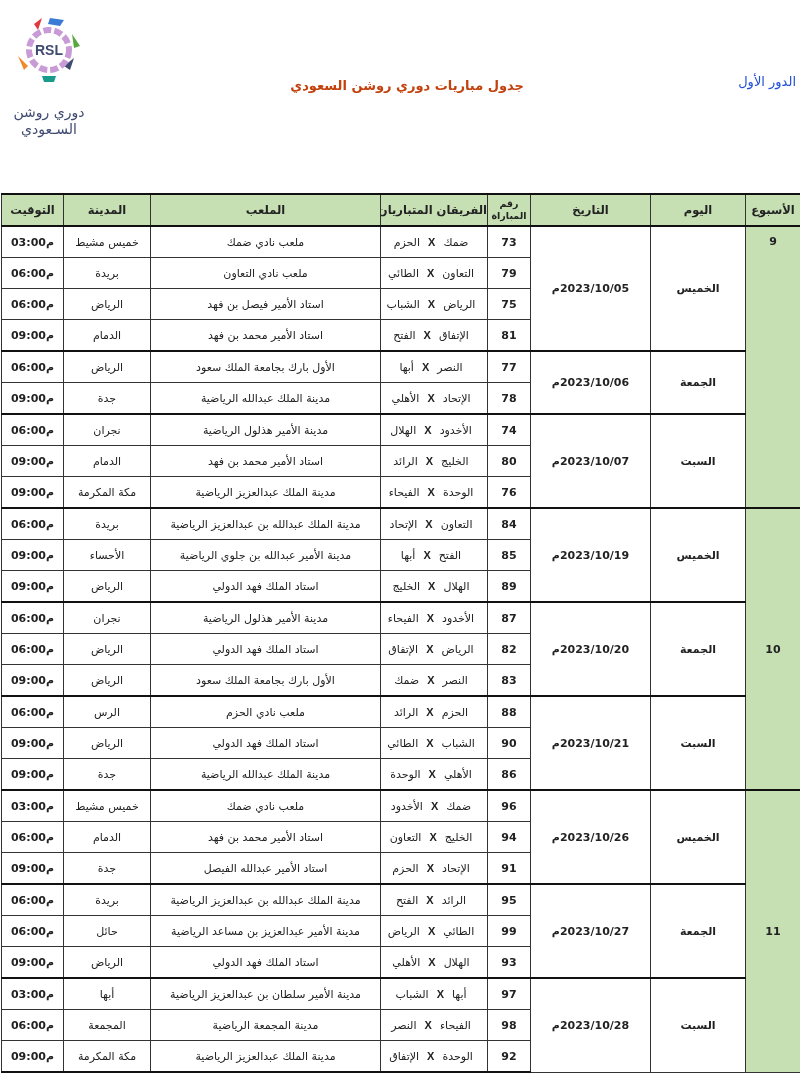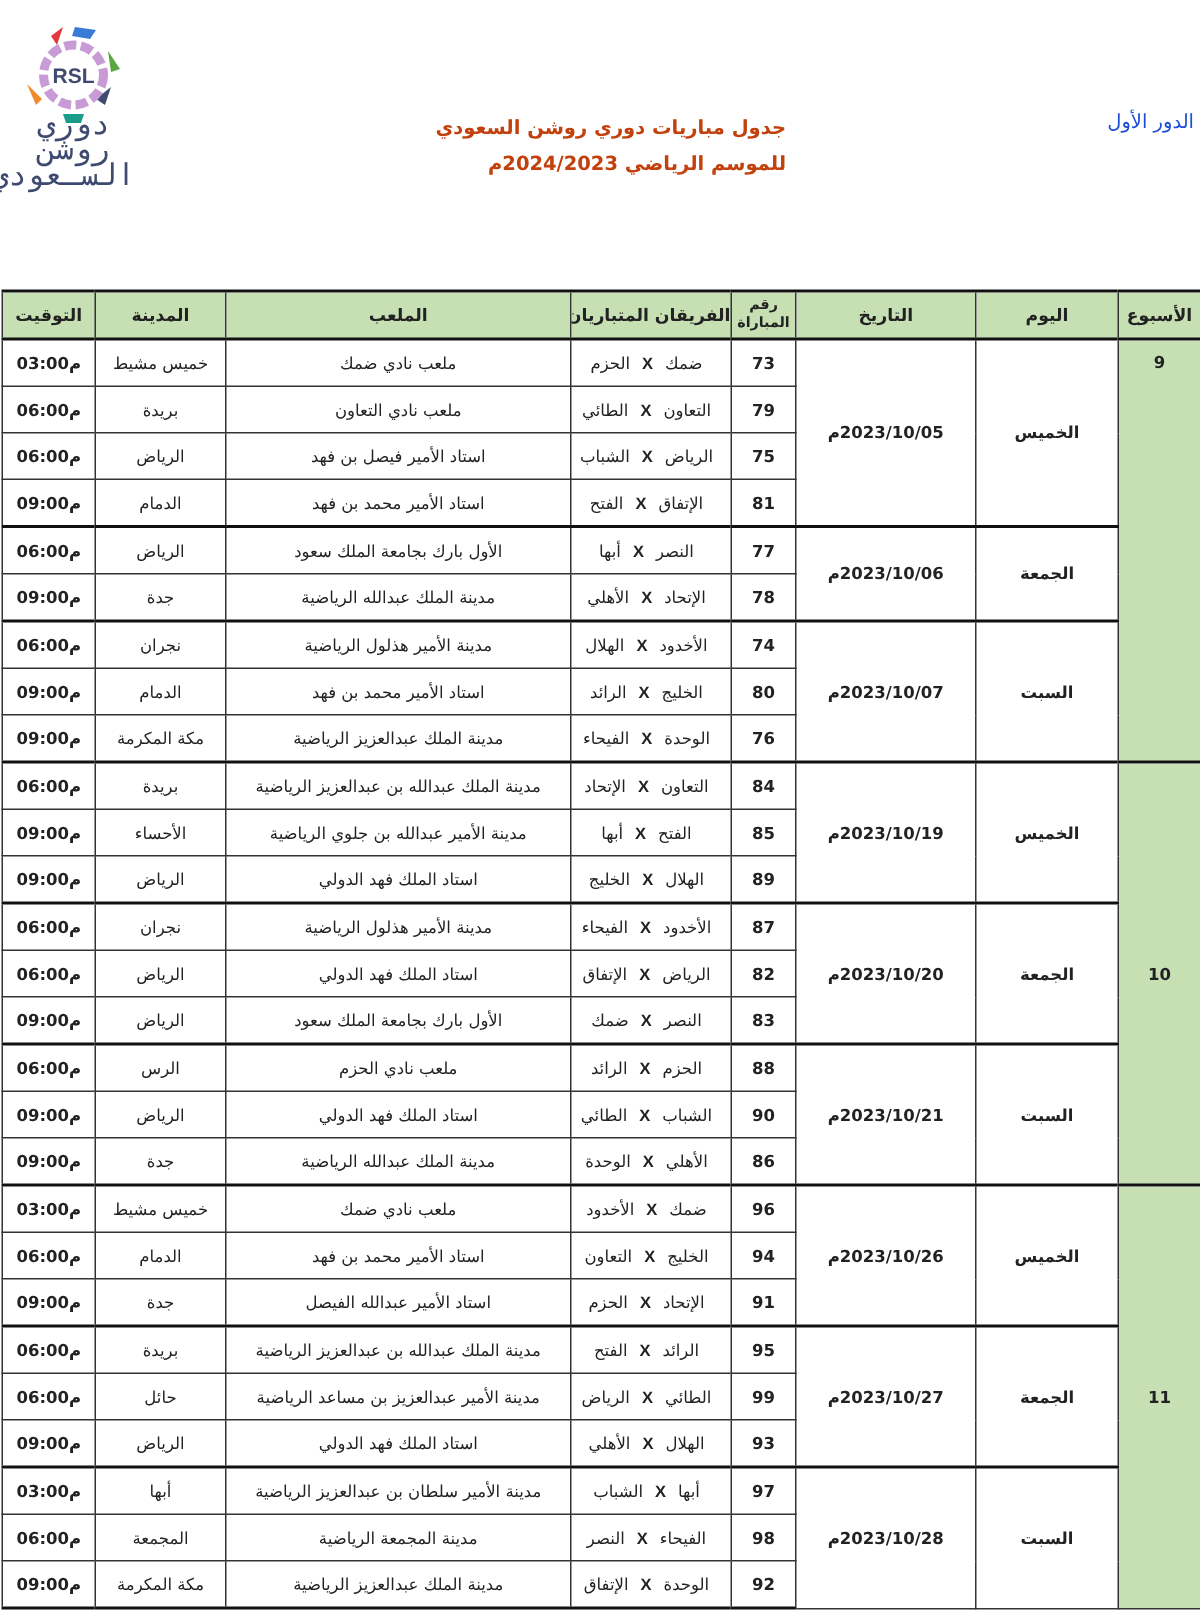--- a/index.html
+++ b/index.html
@@ -1,21 +1,21 @@
 <!DOCTYPE html>
 <html><head>
 <meta charset="utf-8">
 <style>
   html, body { margin:0; padding:0; background:#ffffff; }
   body { width:800px; height:1081px; position:relative; overflow:hidden;
          font-family:"DejaVu Sans", sans-serif; color:#222; }
   .logo { position:absolute; left:8px; top:14px; width:82px; height:110px; }
   .logo-ring { position:absolute; left:6px; top:2px; width:70px; height:70px; }
-  .logo-text { position:absolute; left:0; top:62px; width:82px; text-align:center;
-               font-size:20px; line-height:17px; color:#3f4a70; direction:rtl;font-family:Liberation Mono, monospace; }
+  .logo-text { position:absolute; left:0; top:90px; width:82px; text-align:center;
+               font-size:14px; line-height:17px; color:#3f4a70; direction:rtl; }
   .title { position:absolute; top:74px; right:276px; direction:rtl; text-align:right;
            font-weight:bold; font-size:13px; line-height:24px; color:#c2410c; }
   .round { position:absolute; top:74px; right:4px; direction:rtl; font-weight:normal;
            font-size:13px; color:#1d4ed8; }
   table.sched { position:absolute; left:1px; top:193px; width:798px; border-collapse:collapse;
                 direction:rtl; table-layout:fixed; }
   table.sched th, table.sched td { border:1px solid #333; text-align:center; padding:0;
                 font-size:11px; white-space:nowrap; overflow:hidden; }
   table.sched th { background:#c6e0b4; font-weight:bold; height:30px; font-size:11.5px;
                    border-top:2px solid #111; border-bottom:2px solid #111; }
@@ -48,21 +48,20 @@
     <text x="35" y="39" text-anchor="middle" font-family="Liberation Sans, sans-serif" font-weight="bold" font-size="14" fill="#3f4a70">RSL</text>
   </svg>
   <div class="logo-text">
     <div>دوري روشن</div>
     <div>السـعودي</div>
   </div>
 </div>
 
 <div class="title">
   <div>جدول مباريات  دوري روشن السعودي</div>
-  <div>للموسم الرياضي 2024/2023م</div>
 </div>
 <div class="round">الدور الأول</div>
 
 <table class="sched">
   <colgroup>
     <col style="width:55px">
       <col style="width:95px">
       <col style="width:120px">
       <col style="width:43px">
     <col style="width:107px">

